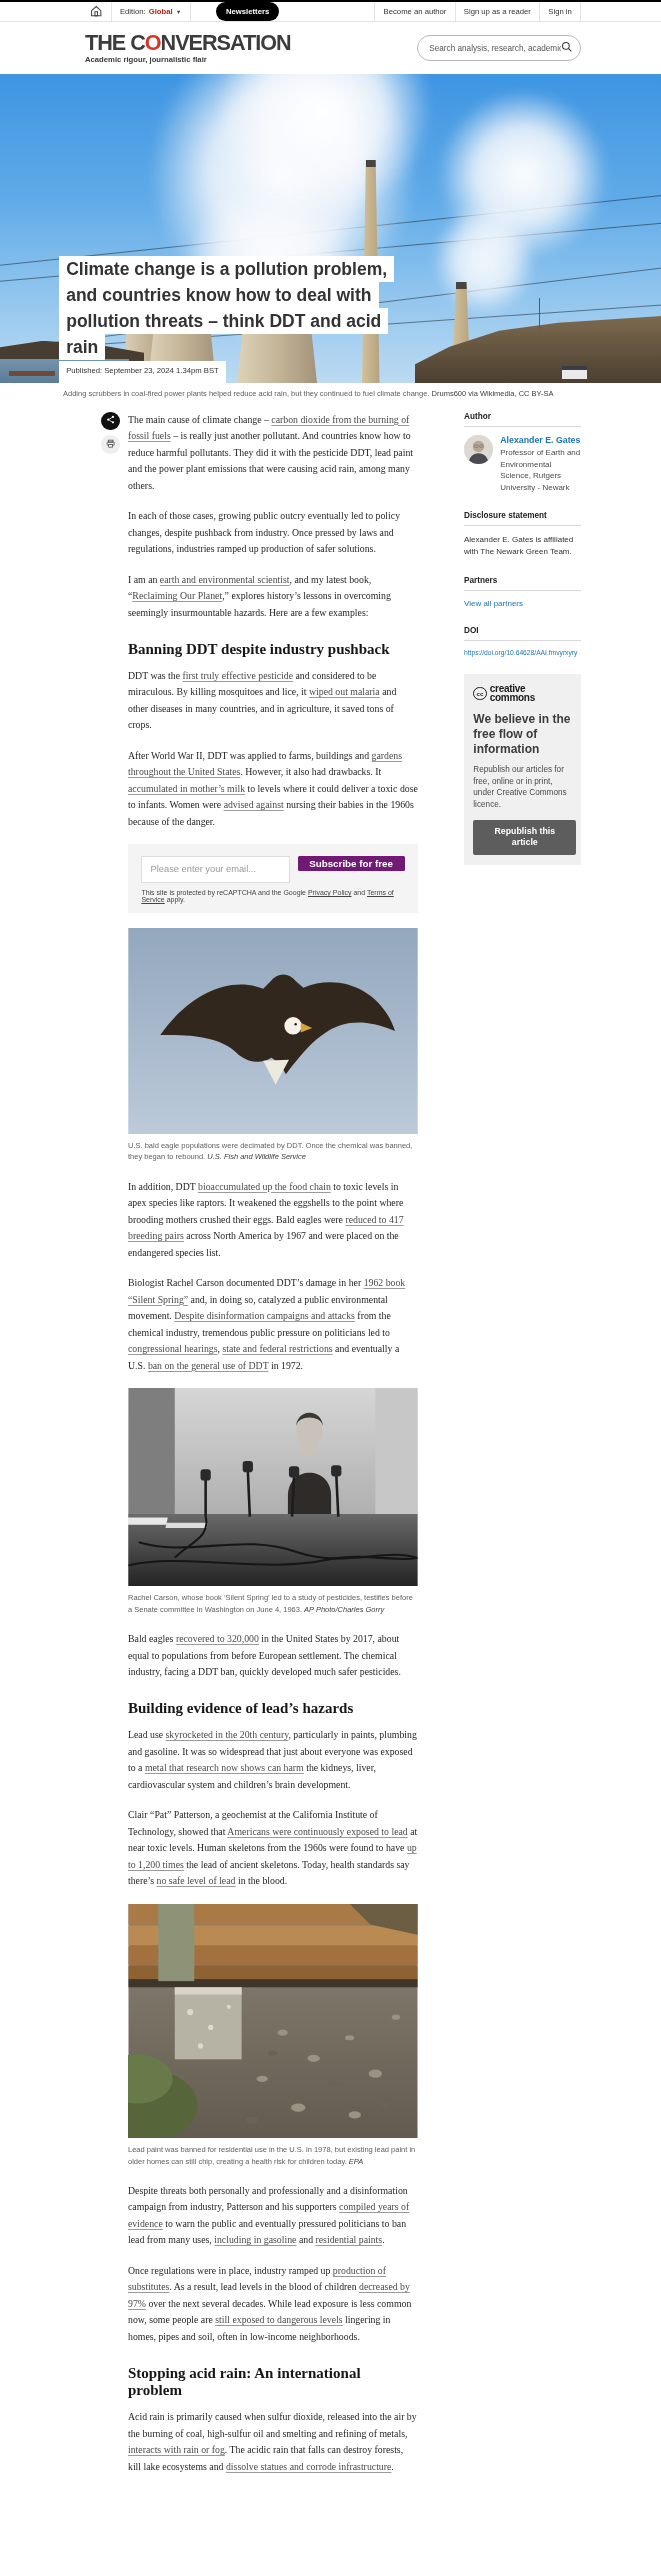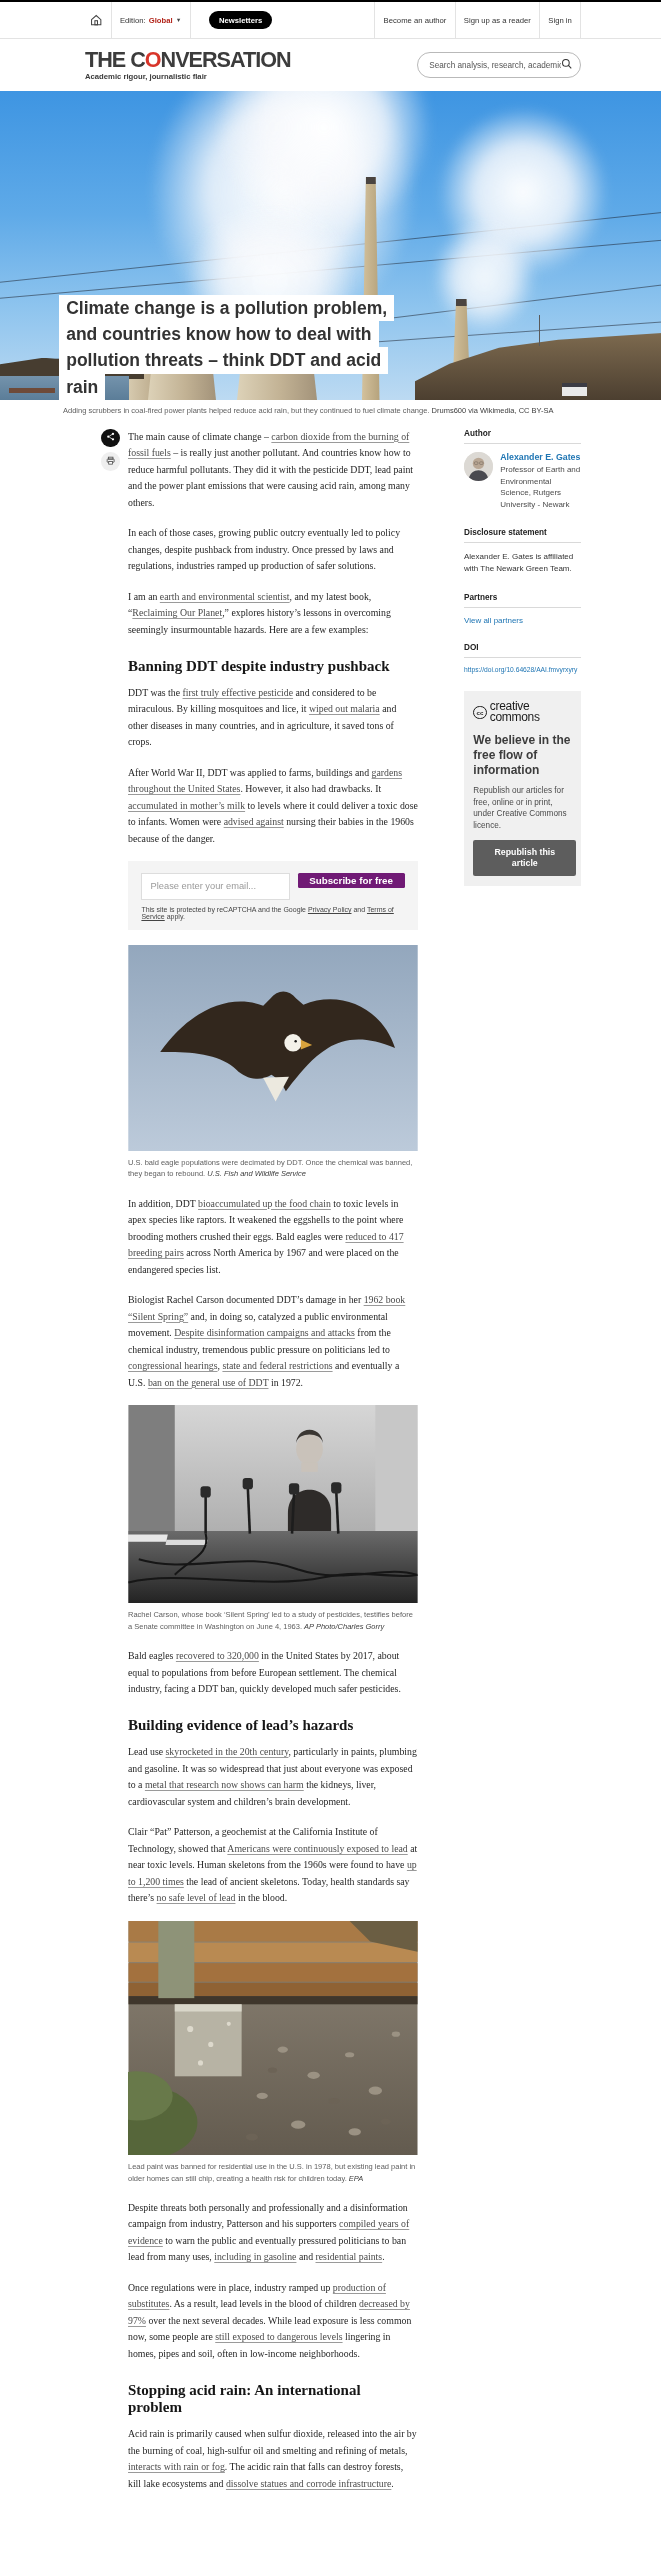--- a/index.html
+++ b/index.html
@@ -1,20 +1,20 @@
 <!DOCTYPE html>
 <html style="font-size:8.2px"><head>
 <meta charset="utf-8">
 <style>
   * { margin:0; padding:0; box-sizing:border-box; }
   html { background:#fff; }
   body { width:662px; margin:0 auto; font-family:"Liberation Sans",sans-serif; color:#222; border-top:2.1px solid #000; }
 
   
-  .topbar { height:37px; display:flex; align-items:stretch; border-bottom:0.5px solid #e3e3e3; padding:0 81px 0 82px; }
+  .topbar { height:20px; display:flex; align-items:stretch; border-bottom:0.5px solid #e3e3e3; padding:0 81px 0 82px; }
   .topbar .cell { display:flex; align-items:center; padding:0 8.2px; font-size:7.7px; color:#333; }
   .topbar .sep-l { border-left:0.5px solid #e3e3e3; }
   .topbar .spacer { flex:1; }
   .home-btn svg { display:block; }
   .edition-label { color:#333; margin-right:3.1px; }
   .edition-value { color:#b3251b; font-weight:bold; margin-right:3.1px; }
   .chevron { font-size:5.7px; color:#444; }
   .newsletters-pill { background:#000; color:#fff; font-weight:bold; font-size:7.7px; border-radius:10.3px; padding:4.6px 10.3px; margin-left:6.2px; align-self:center; cursor:pointer; }
   .toplink { cursor:pointer; }
 
@@ -94,21 +94,21 @@
   .avatar { width:29px; height:29px; border-radius:50%; overflow:hidden; flex:none; background:#e4e2de; }
   .author-name { color:#2076b4; font-weight:bold; font-size:8.8px; margin-bottom:2.1px; cursor:pointer; }
   .author-title { color:#4c4c4c; line-height:1.45; }
   .side-sec { margin-bottom:17.5px; }
   .side-text { color:#333; line-height:1.5; }
   .side-link { color:#2076b4; cursor:pointer; }
   .doi { color:#2076b4; font-size:6.7px; word-break:break-all; cursor:pointer; }
   .ccbox { background:#f0f0f0; padding:10.3px 9.3px; }
   .cclogo { display:flex; align-items:center; gap:3.1px; margin-bottom:9.3px; }
   .cclogo .cc-circle { width:13.4px; height:13.4px; border:1.5px solid #1b1b1b; border-radius:50%; display:flex; align-items:center; justify-content:center; font-weight:bold; font-size:6.2px; color:#1b1b1b; }
-  .cclogo .cc-words { font-weight:normal; color:#1b1b1b; font-size:12px; line-height:.95; letter-spacing:-0.3px; }
+  .cclogo .cc-words { font-weight:bold; color:#1b1b1b; font-size:10px; line-height:.95; letter-spacing:-0.3px; }
   .ccbox h4 { font-size:12px; line-height:1.25; color:#3c3c3c; margin-bottom:7.2px; }
   .ccbox .cc-body { font-size:8.2px; color:#4a4a4a; line-height:1.4; margin-bottom:9.3px; }
   .republish { background:#5d5d5d; color:#fff; font-weight:bold; font-size:8.8px; border:0; border-radius:2.1px; padding:6.2px 8.2px; width:103px; line-height:1.3; cursor:pointer; font-family:"Liberation Sans",sans-serif; }
 </style>
 </head>
 <body>
 
 <div class="topbar">
   <div class="cell home-btn">
     <span>
@@ -116,21 +116,21 @@
           <path d="M3 11 L12 3 L21 11 V21 H3 Z"></path>
           <rect x="9.5" y="13" width="5" height="8"></rect>
         </svg>
     </span>
   </div>
   <div class="cell sep-l">
     <span class="edition-label">Edition:</span>
     <span class="edition-value">Global</span>
     <span class="chevron">▼</span>
   </div>
-  <div class="cell sep-l" style="padding:0 12px;">
+  <div class="cell sep-l" style="padding:0 19px;">
     <span class="newsletters-pill">Newsletters</span>
   </div>
   <div class="spacer"></div>
   <div class="cell sep-l toplink">Become an author</div>
   <div class="cell sep-l toplink">Sign up as a reader</div>
   <div class="cell sep-l toplink" style="border-right:0.5px solid #e3e3e3;">Sign in</div>
 </div>
 
 <div class="masthead">
   <div class="logo-wrap">
@@ -165,20 +165,21 @@
   <div class="stack k1"></div>
   <div class="stack k2"></div>
   <div class="hill-left"></div>
   <div class="hill-right"></div>
   <div class="water"></div>
   <div class="barge"></div>
   <div class="tvtower"></div>
   <div class="house"></div>
   <div class="hero-head">
     <h1>Climate change is a pollution problem, and countries know how to deal with pollution threats – think DDT and acid rain</h1>
+    <div class="hero-pub-row"><span class="hero-pub">Published: September 23, 2024 1.34pm BST</span></div>
   </div>
 </div>
 <div class="hero-caption"><span>Adding scrubbers in coal-fired power plants helped reduce acid rain, but they continued to fuel climate change. </span><span class="src">Drums600 via Wikimedia, CC BY-SA</span></div>
 
 <div class="main">
 
   <div class="rail">
     <div class="circ share">
       <span>
         <svg width="9.3" height="9.3" viewBox="0 0 24 24" fill="#fff">

